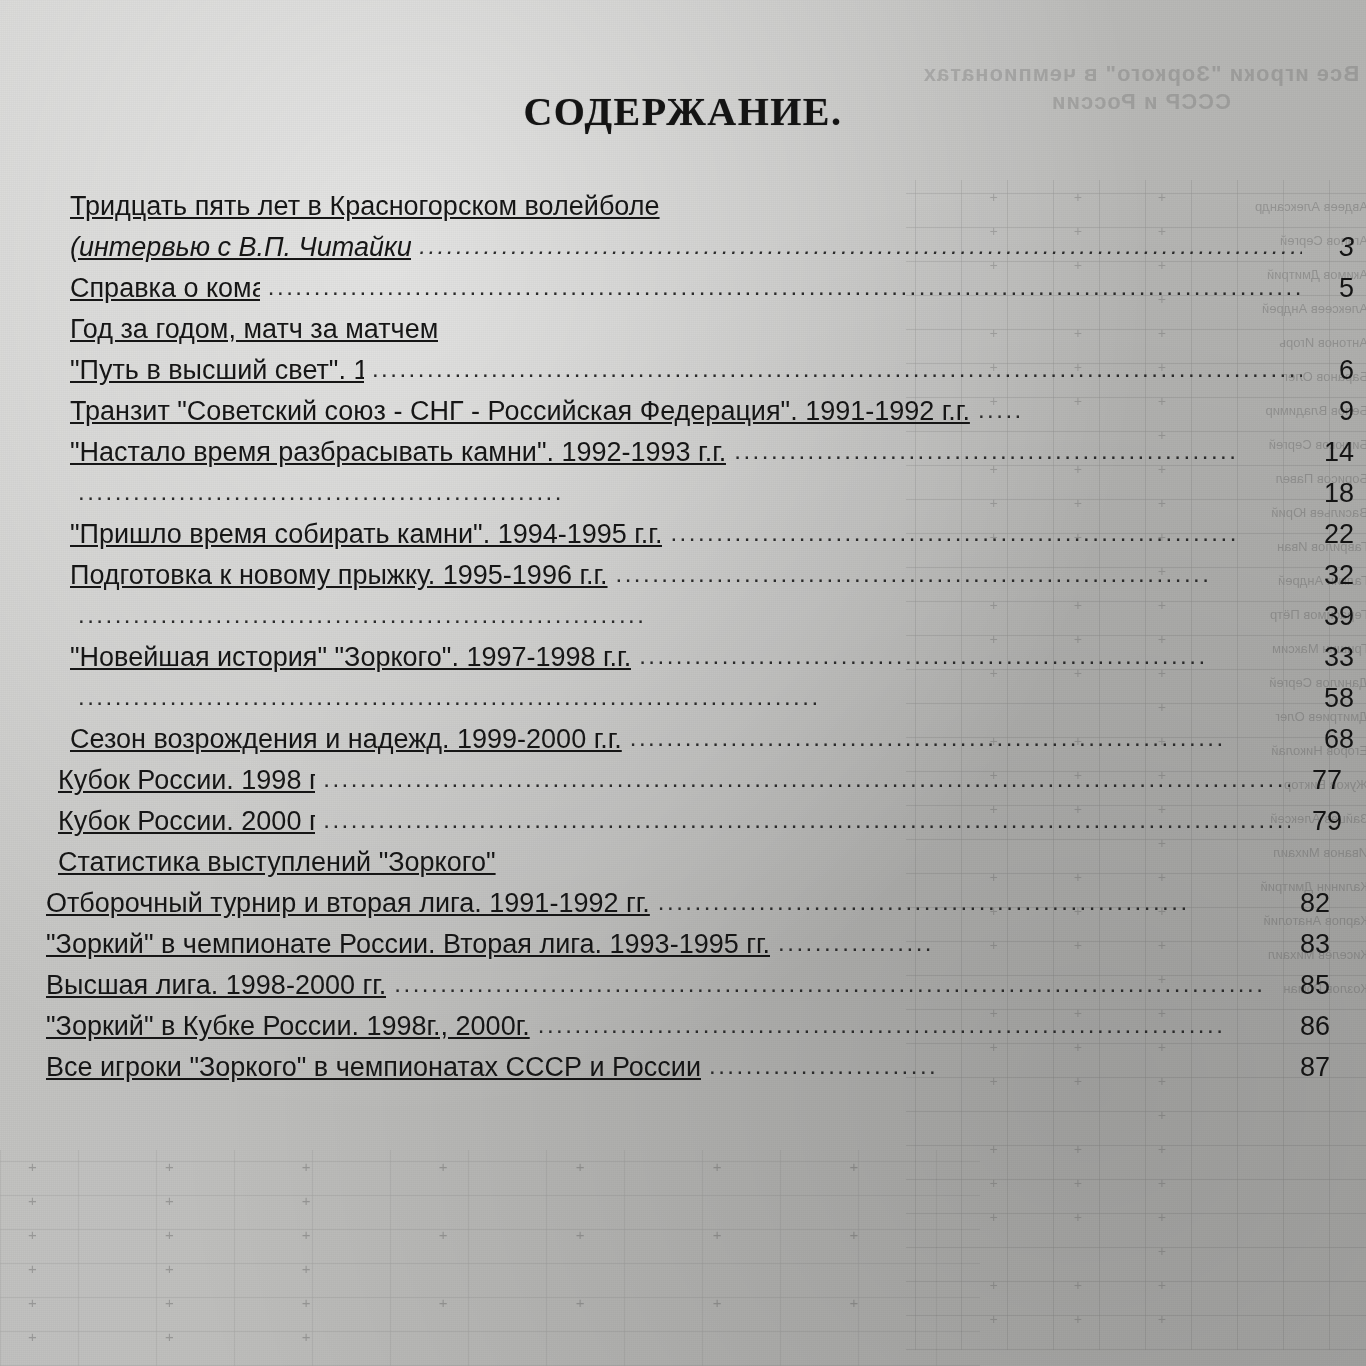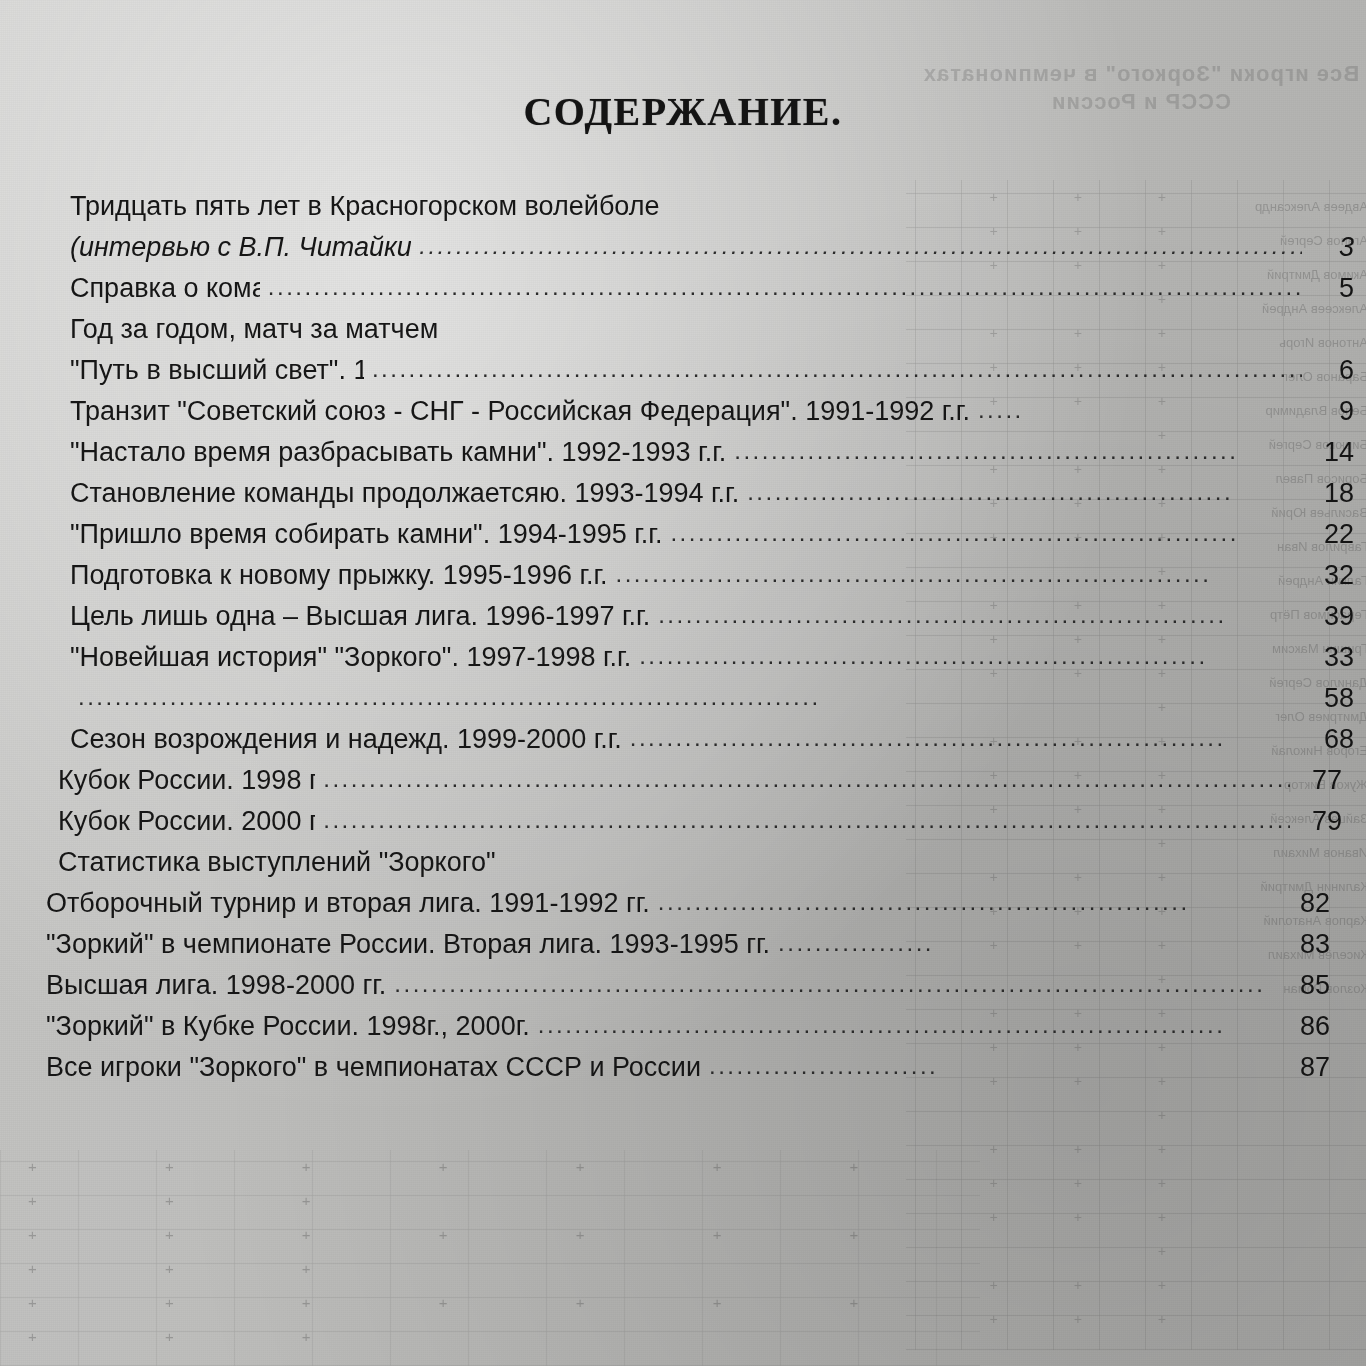--- a/index.html
+++ b/index.html
@@ -157,20 +157,21 @@
     align-items: baseline;
     width: 100%;
     font-size: 27px;
     line-height: 41px;
     color: #161616;
     white-space: nowrap;
   }
   .entry .txt {
     flex: 0 1 auto;
     overflow: hidden;
+    text-decoration: underline;
   }
   .entry .lead {
     flex: 1 1 auto;
     overflow: hidden;
     margin: 0 6px 0 8px;
     color: #2a2a2a;
     letter-spacing: 2.5px;
     font-size: 24px;
     transform: translateY(-2px);
   }
@@ -289,39 +290,37 @@
         <span class="pg">9</span>
       </div>
 
       <div class="entry indent-1">
         <span class="txt">"Настало время разбрасывать камни". 1992-1993 г.г.</span>
         <span class="lead">.......................................................</span>
         <span class="pg">14</span>
       </div>
 
       <div class="entry indent-1">
-        <span class="txt">Становление команды продолжаетсяю.  1993-1994 г.г.</span>
         <span class="lead">.....................................................</span>
         <span class="pg">18</span>
       </div>
 
       <div class="entry indent-1">
         <span class="txt">"Пришло время собирать камни". 1994-1995 г.г.</span>
         <span class="lead">..............................................................</span>
         <span class="pg">22</span>
       </div>
 
       <div class="entry indent-1">
         <span class="txt">Подготовка к новому прыжку. 1995-1996 г.г.</span>
         <span class="lead">.................................................................</span>
         <span class="pg">32</span>
       </div>
 
       <div class="entry indent-1">
-        <span class="txt">Цель лишь одна – Высшая лига. 1996-1997 г.г.</span>
         <span class="lead">..............................................................</span>
         <span class="pg">39</span>
       </div>
 
       <div class="entry indent-1">
         <span class="txt">"Новейшая история" "Зоркого". 1997-1998 г.г.</span>
         <span class="lead">..............................................................</span>
         <span class="pg">33</span>
       </div>
 

